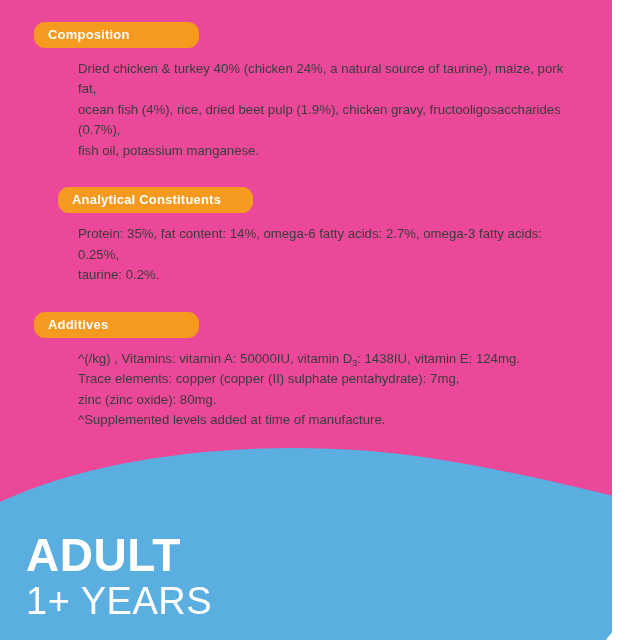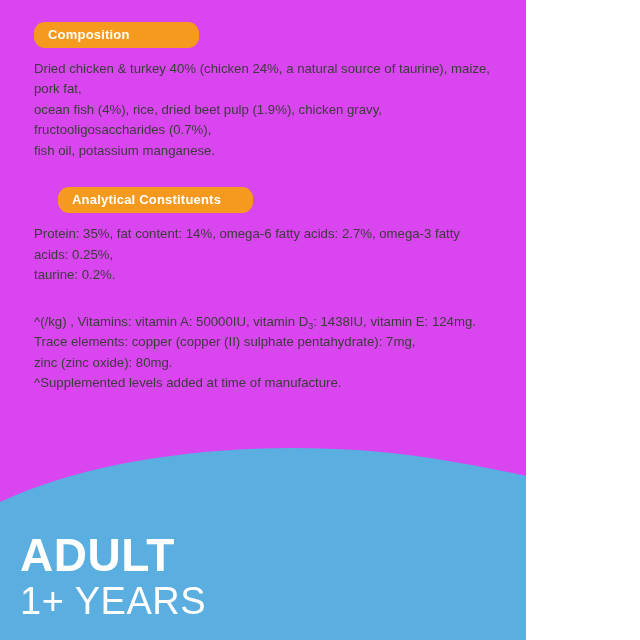--- a/index.html
+++ b/index.html
@@ -10,23 +10,23 @@
     width: 640px;
     height: 640px;
     background: #ffffff;
     font-family: "Liberation Sans", sans-serif;
     overflow: hidden;
     position: relative;
   }
 
   .page {
     position: relative;
-    width: 526px;
+    width: 612px;
     height: 640px;
-    background: #d946ef;
+    background: #ec4899;
     overflow: hidden;
   }
 
   .content {
     position: absolute;
     top: 0;
     left: 0;
     right: 0;
     padding: 22px 34px 0 34px;
     box-sizing: border-box;
@@ -57,20 +57,21 @@
   .body-text {
     margin-top: 11px;
     font-size: 13.2px;
     line-height: 1.55;
     color: #3c3c3c;
     max-width: 580px;
   }
 
   .body-text .line {
     display: block;
+    margin-left: 44px;
   }
 
   sub {
     font-size: 9px;
     vertical-align: baseline;
     position: relative;
     top: 3px;
   }
 
   
@@ -84,21 +85,21 @@
 
   .footer svg {
     display: block;
     position: absolute;
     top: 0;
     left: 0;
   }
 
   .footer-text {
     position: absolute;
-    left: 20px;
+    left: 26px;
     bottom: 18px;
     color: #ffffff;
     z-index: 2;
   }
 
   .footer-title {
     font-size: 46px;
     font-weight: bold;
     line-height: 1;
     letter-spacing: 0.5px;
@@ -137,20 +138,21 @@
 
     <div class="section">
       <div class="pill wide">Analytical Constituents</div>
       <div class="body-text">
         <span class="line">Protein: 35%, fat content: 14%, omega-6 fatty acids: 2.7%, omega-3 fatty acids: 0.25%,</span>
         <span class="line">taurine: 0.2%.</span>
       </div>
     </div>
 
     <div class="section">
+      <div class="pill">Additives</div>
       <div class="body-text">
         <span class="line">^(/kg) , Vitamins: vitamin A: 50000IU, vitamin D<sub>3</sub>: 1438IU, vitamin E: 124mg.</span>
         <span class="line">Trace elements: copper (copper (II) sulphate pentahydrate): 7mg,</span>
         <span class="line">zinc (zinc oxide): 80mg.</span>
         <span class="line">^Supplemented levels added at time of manufacture.</span>
       </div>
     </div>
 
   </div>
 

